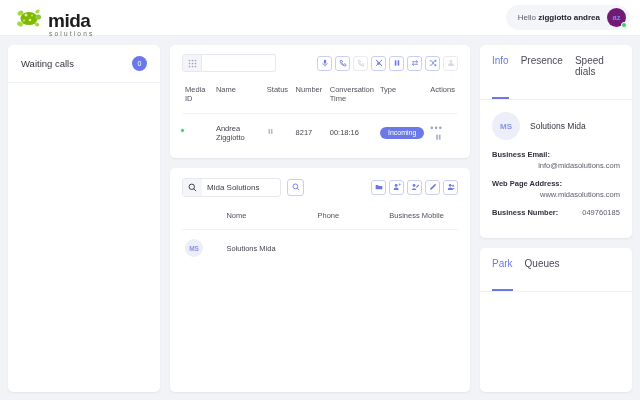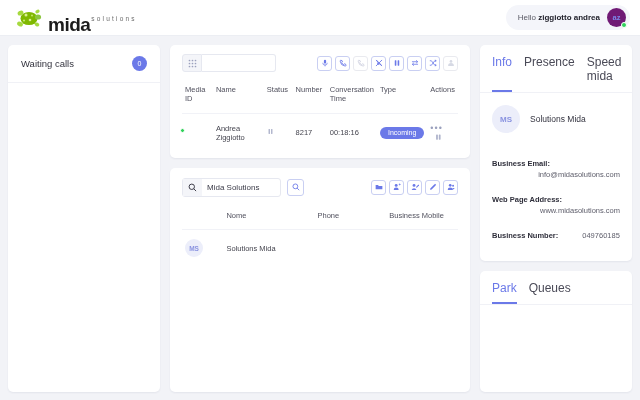--- a/index.html
+++ b/index.html
@@ -12,21 +12,21 @@
 
   
   .topbar {
     height: 36px; background: #ffffff;
     display: flex; align-items: center; justify-content: space-between;
     padding: 0 10px 0 14px;
     border-bottom: 1px solid #eceef3;
   }
   .brand { display: flex; align-items: center; gap: 4px; }
   .brand-mark { width: 30px; height: 22px; position: relative; }
-  .brand-text { display: flex; flex-direction: row; line-height: 1; margin-top: 13px; }
+  .brand-text { display: flex; flex-direction: column; line-height: 1; margin-top: 13px; }
   .brand-name {
     font-size: 19px; font-weight: 700; color: #1d1d1d;
     letter-spacing: -0.5px;
   }
   .brand-sub {
     font-size: 6.5px; color: #6d6d6d; letter-spacing: 2.2px;
     margin-top: 1px; margin-left: 1px;
   }
 
   .user-chip {
@@ -170,37 +170,37 @@
     font-size: 6.5px; font-weight: 700;
     display: flex; align-items: center; justify-content: center;
   }
 
   
   .tabs {
     display: flex; gap: 12px; padding: 10px 12px 0 12px;
     border-bottom: 1px solid #f0f1f6;
   }
   .tab {
-    font-size: 12px; color: #4a4a57; padding-bottom: 7px;
+    font-size: 10px; color: #4a4a57; padding-bottom: 20px;
     border-bottom: 2px solid transparent;
   }
   .tab.active { color: #6b79e8; border-bottom-color: #6b79e8; }
   .info-top {
     display: flex; align-items: center; gap: 10px;
     padding: 12px 12px 10px 12px;
   }
   .av-lg {
     width: 28px; height: 28px; border-radius: 50%;
     background: #eceefa; color: #8a93e0;
     font-size: 8px; font-weight: 700;
     display: flex; align-items: center; justify-content: center;
   }
   .info-name { font-size: 8.5px; color: #33333f; }
   .info-body { padding: 0 12px 12px 12px; }
-  .fld { margin-bottom: 9px; margin-top: 16px; }
+  .fld { margin-bottom: 9px; }
   .fld-label { font-size: 7.5px; font-weight: 700; color: #2f2f3b; }
   .fld-value { font-size: 7.5px; color: #5d5d6a; margin-top: 2px; text-align: right; }
   .fld-inline { display: flex; gap: 24px; font-size: 7.5px; }
   .fld-inline .fld-label { font-weight: 700; }
   .fld-inline .v { color: #5d5d6a; }
   .panel-info { flex: 0 0 auto; }
   .panel-park { flex: 1; }
 </style>
 </head>
 <body>
@@ -454,21 +454,21 @@
       </div>
     </div>
   </div>
 
   <div class="col-right">
 
     <div class="card panel-info">
       <div class="tabs">
         <span class="tab active">Info</span>
         <span class="tab">Presence</span>
-        <span class="tab">Speed mida</span>
+        <span class="tab">Speed dials</span>
       </div>
 
       <div class="info-top">
         <span class="av-lg">MS</span>
         <span class="info-name">Solutions Mida</span>
       </div>
 
       <div class="info-body">
         <div class="fld">
           <div class="fld-label">Business Email:</div>

